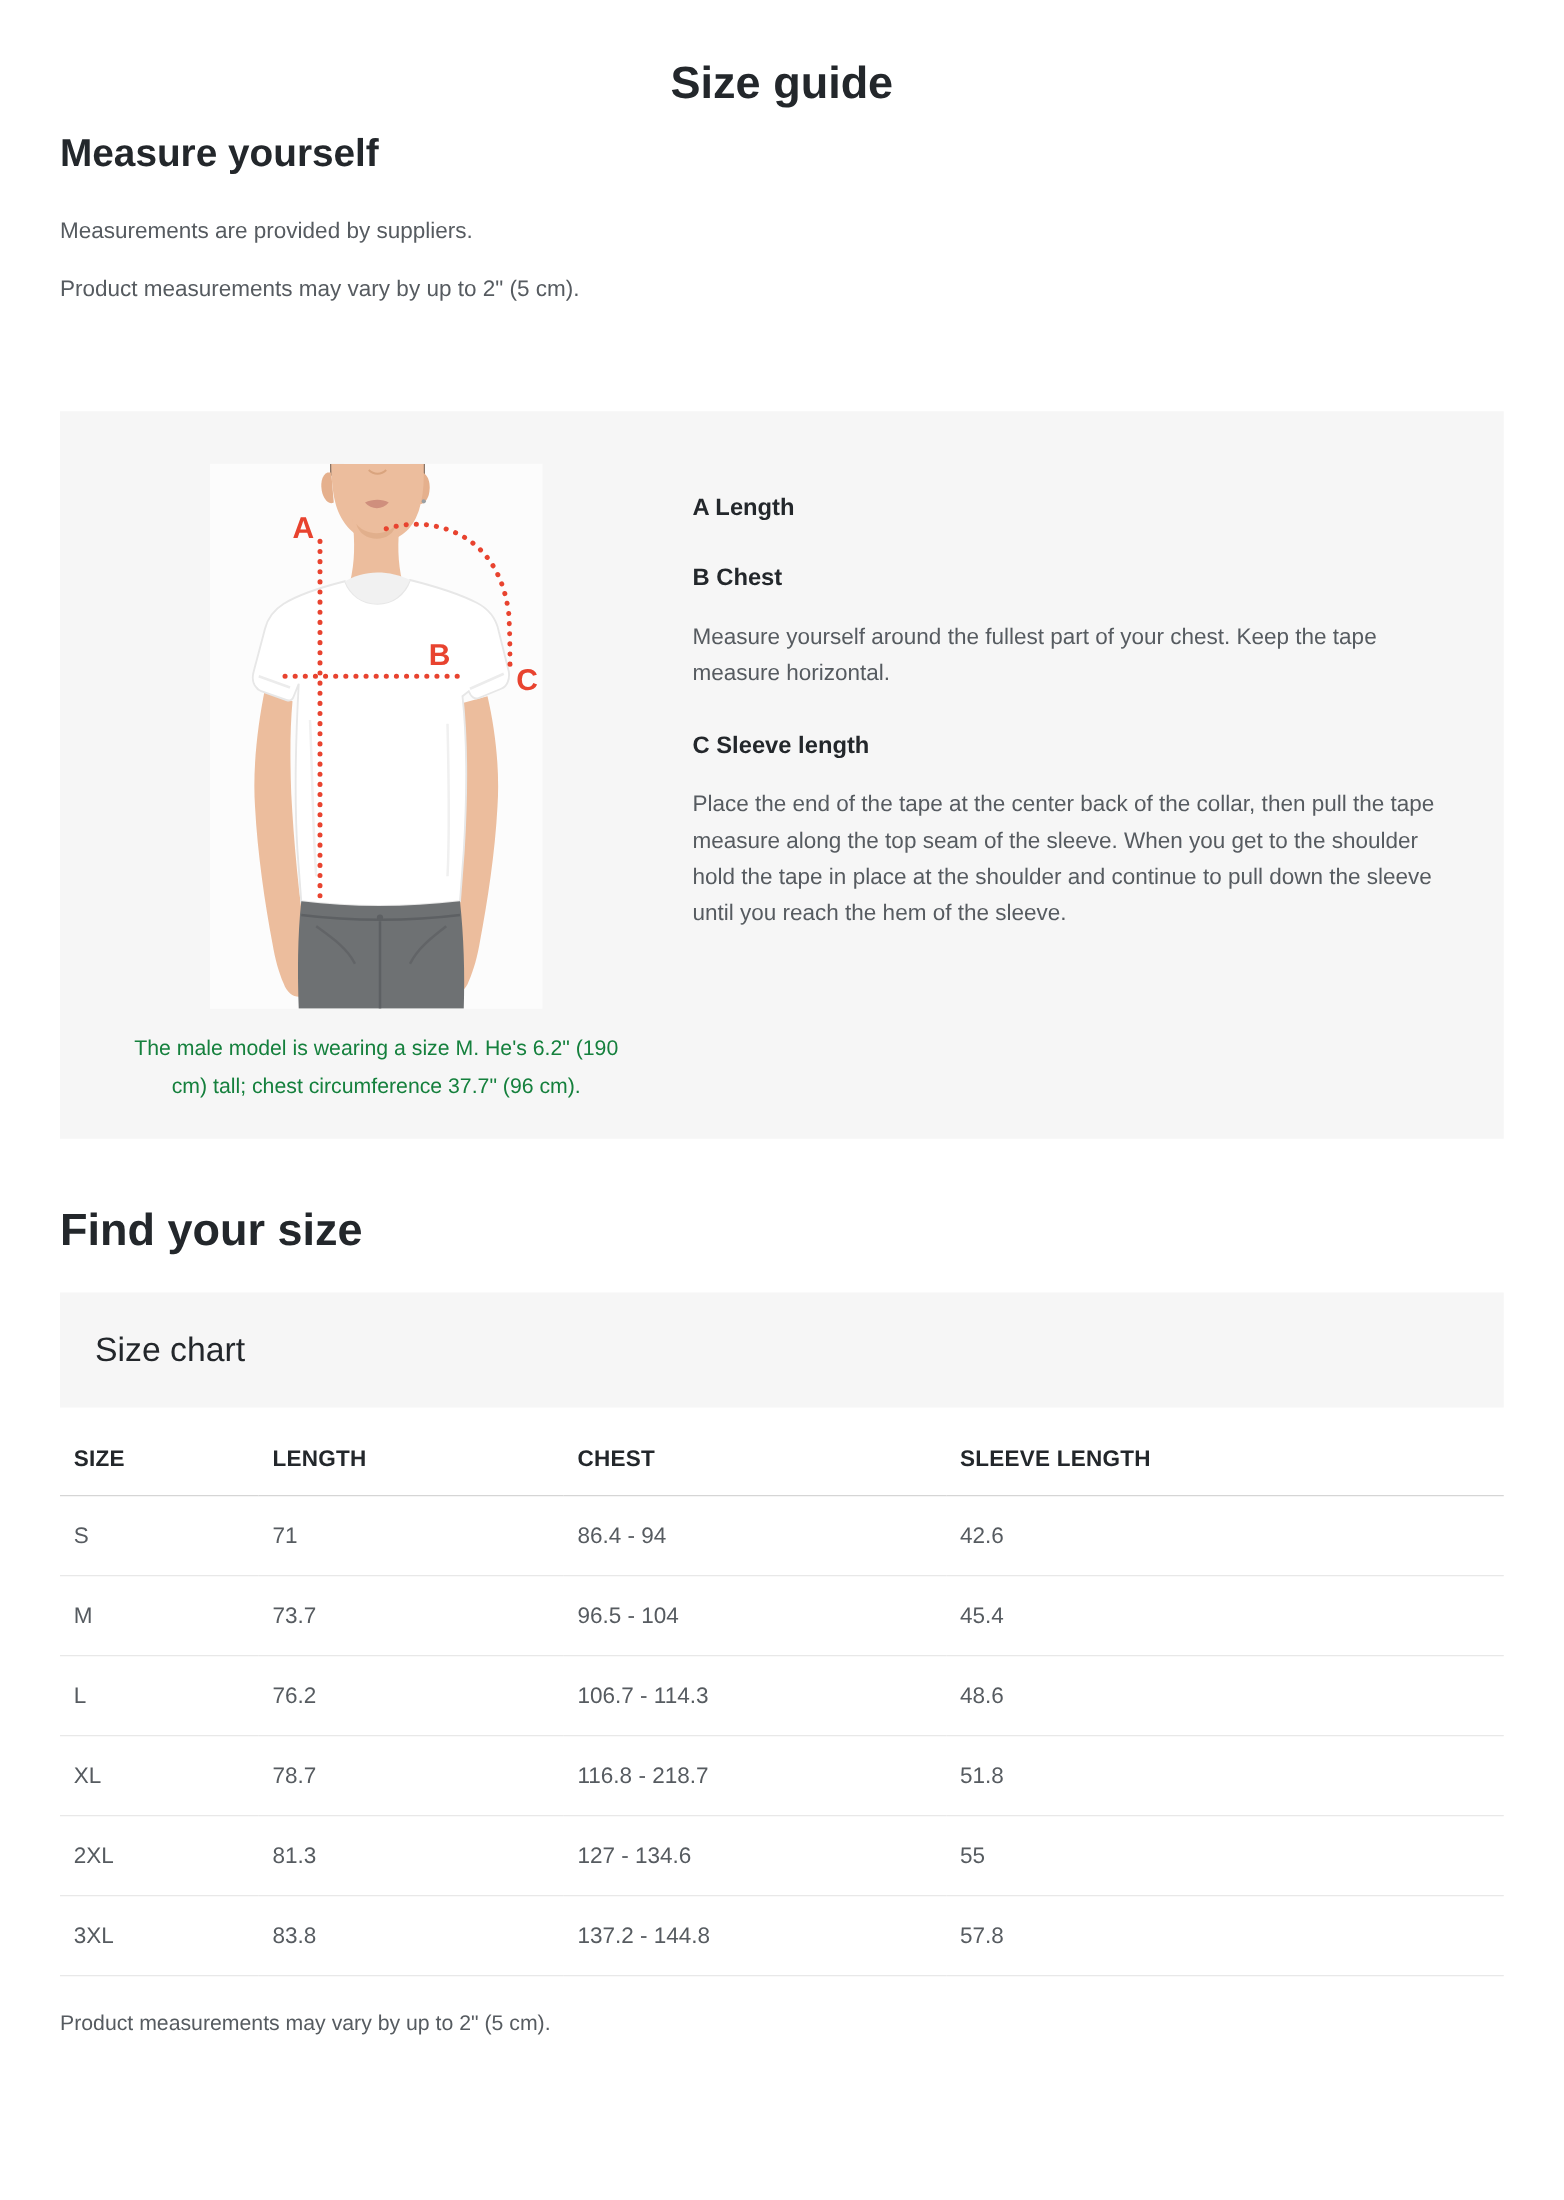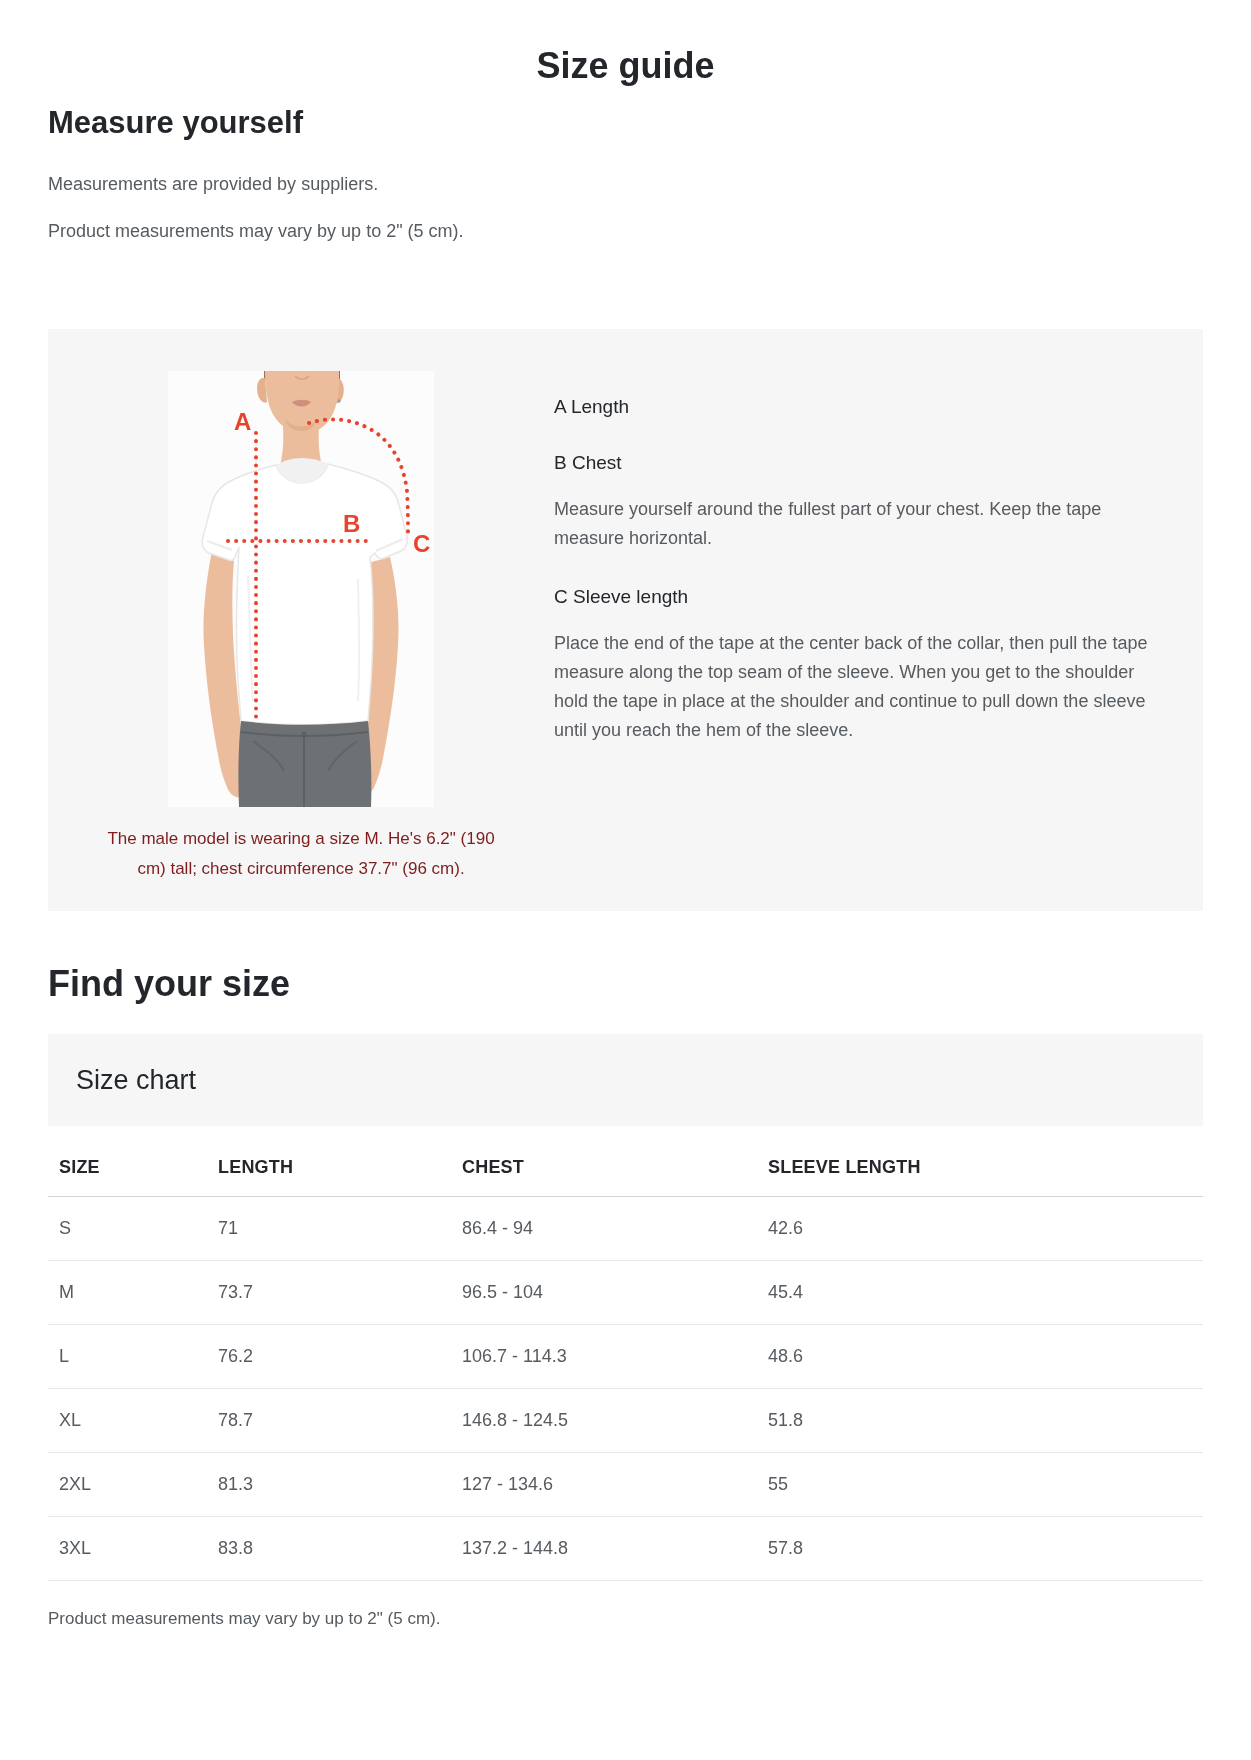--- a/index.html
+++ b/index.html
@@ -30,25 +30,25 @@
     display:flex; padding:28px; height:582px;
   }
   .panel-left { width:450px; flex:none; }
   .photo {
     width:266px; height:436px; margin:14px auto 0;
     background:#fcfcfc; position:relative; overflow:hidden;
   }
   .photo svg { display:block; width:266px; height:436px; }
   .caption {
     margin:17px auto 0; max-width:400px; text-align:center;
-    font-size:17px; line-height:30px; color:#7f1d1d;
+    font-size:17px; line-height:30px; color:#15803d;
   }
   .panel-right { flex:1; padding-left:28px; }
   .panel-right h3 {
-    font-size:19px; line-height:24px; font-weight:400; color:#23272b;
+    font-size:19px; line-height:24px; font-weight:700; color:#23272b;
     margin:32px 0 0;
   }
   .panel-right h3:first-child { margin-top:38px; }
   .panel-right p {
     font-size:18px; line-height:29px; color:#565b60;
     margin:20px 0 0; max-width:618px;
   }
 
   .h-find {
     font-size:36px; line-height:38px; font-weight:700; color:#23272b;
@@ -201,21 +201,21 @@
       </tr>
       <tr>
         <td>L</td>
         <td>76.2</td>
         <td>106.7 - 114.3</td>
         <td>48.6</td>
       </tr>
       <tr>
         <td>XL</td>
         <td>78.7</td>
-        <td>146.8 - 124.5</td>
+        <td>116.8 - 218.7</td>
         <td>51.8</td>
       </tr>
       <tr>
         <td>2XL</td>
         <td>81.3</td>
         <td>127 - 134.6</td>
         <td>55</td>
       </tr>
       <tr>
         <td>3XL</td>

